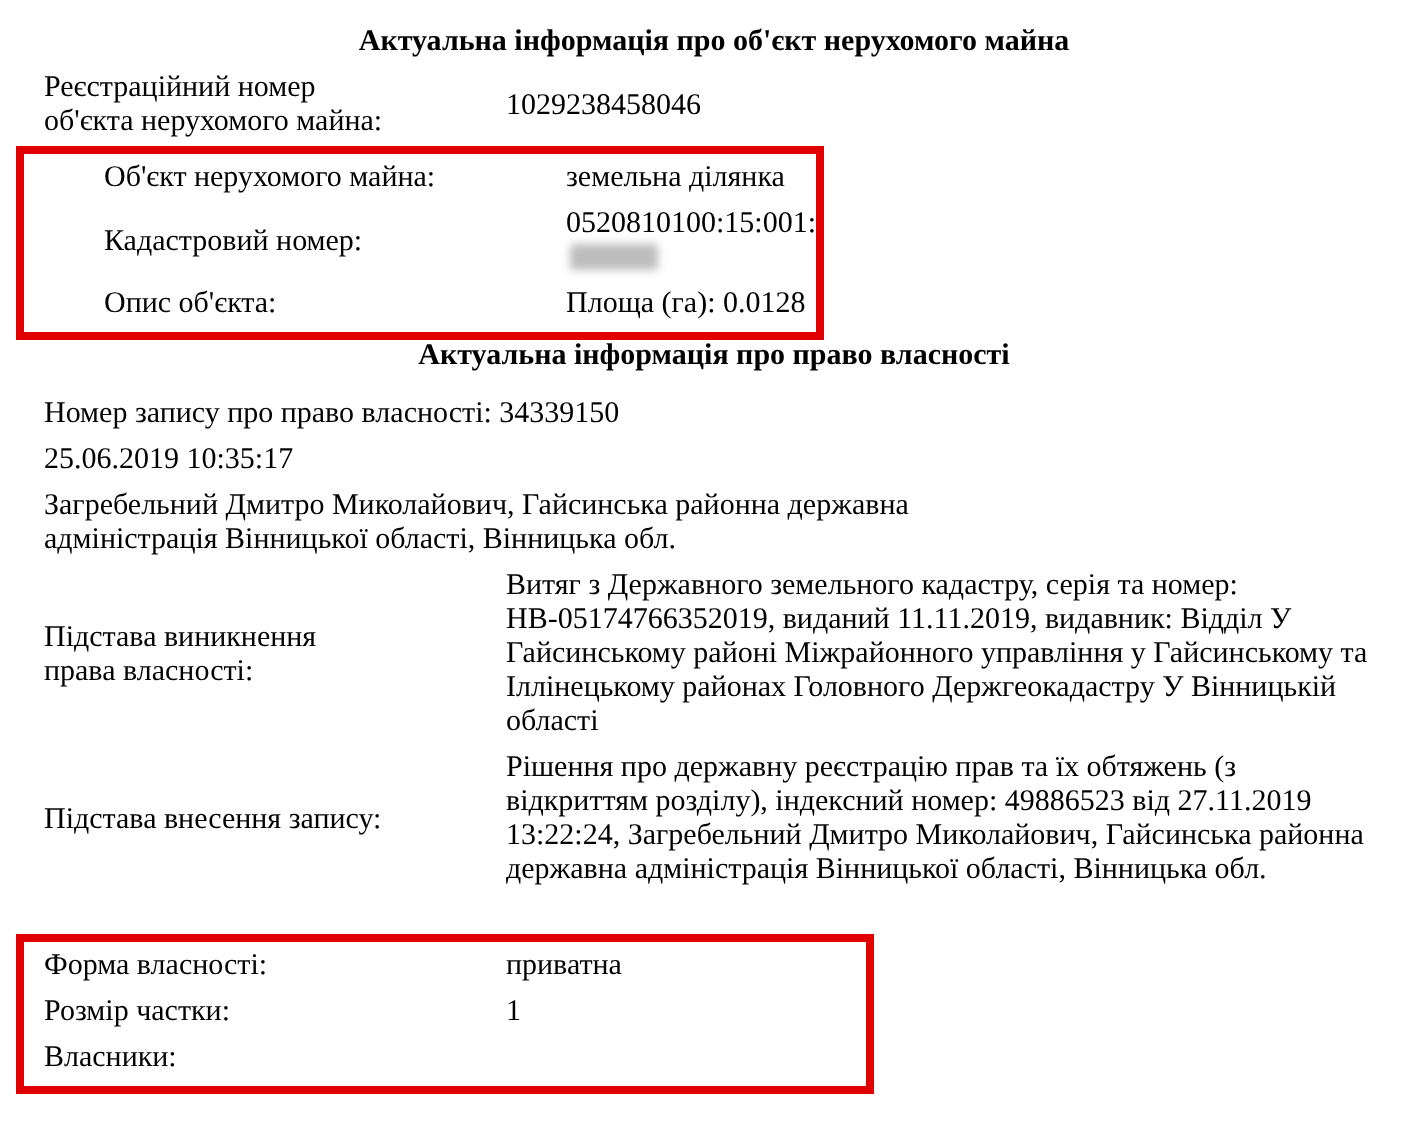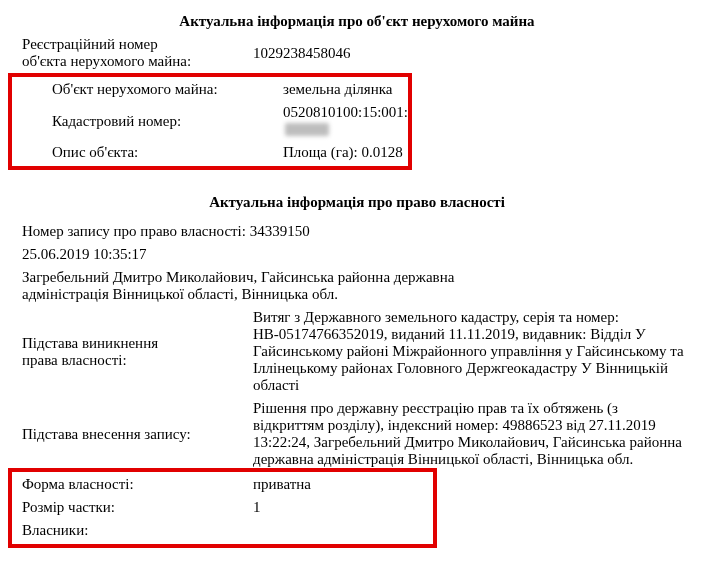--- a/index.html
+++ b/index.html
@@ -17,21 +17,21 @@
     width: 706px;
     height: 452px;
     padding: 13px 14px 0 22px;
     position: relative;
   }
   .section-title {
     text-align: center;
     font-weight: bold;
   }
   .title-1 { margin-bottom: 6px; }
-  .title-2 { margin: 24px 0 6px; }
+  .title-2 { margin: 0 0 6px; }
   .record-line {
     font-weight: normal;
     margin-top: 12px;
   }
   .field-row {
     display: flex;
     margin-top: 6px;
     align-items: center;
     gap: 48px;
   }
@@ -44,21 +44,21 @@
     width: 487px;
     max-width: 487px;
   }
   .highlight-box {
     border: 4px solid #e10000;
     margin-left: -14px;
     padding: 4px 0 5px 10px;
   }
   .highlight-box .field-row:first-child { margin-top: 0; }
   .box-object { width: 404px; margin-top: 3px; padding-left: 40px; }
-  .box-owner  { width: 429px; margin-top: 0; }
+  .box-owner  { width: 429px; margin-top: 23px; }
   .redacted {
     display: inline-block;
     width: 44px;
     height: 13px;
     margin-left: 2px;
     vertical-align: -2px;
     background: #bdbdbd;
     border-radius: 2px;
     filter: blur(2px);
   }

